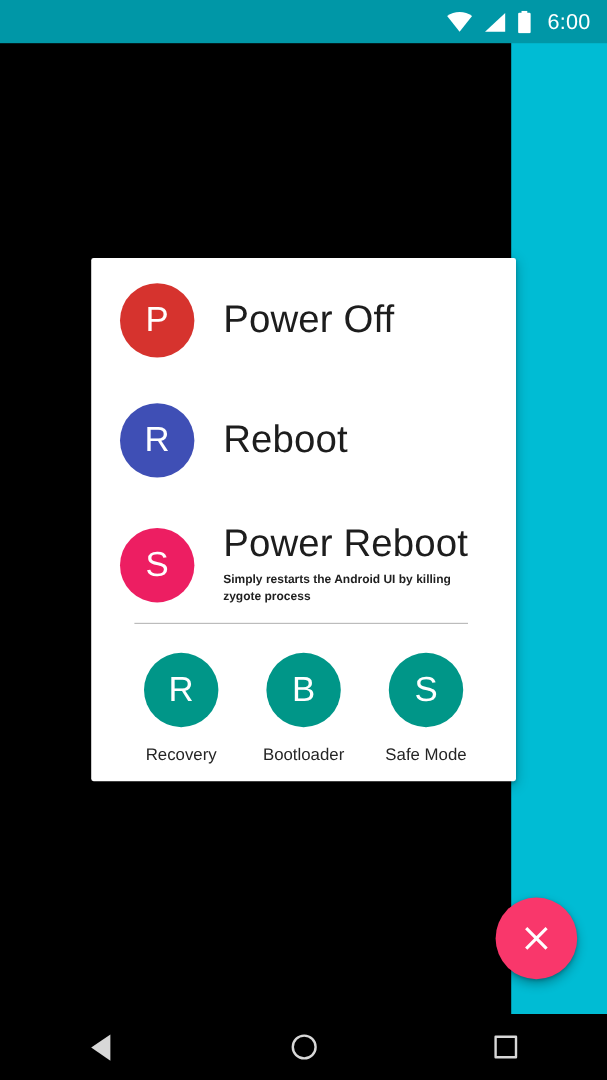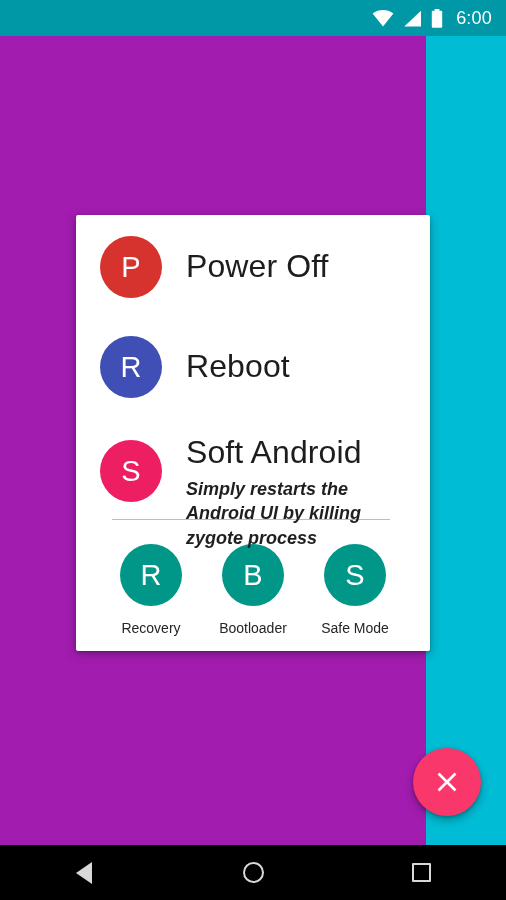--- a/index.html
+++ b/index.html
@@ -5,21 +5,21 @@
   * { margin:0; padding:0; box-sizing:border-box; }
   html, body {
     width:506px; height:900px;
     background:#00bcd4;
     font-family:"Liberation Sans", sans-serif;
     overflow:hidden;
   }
   #screen {
     position:relative;
     width:426px; height:900px;
-    background:#a21caf;
+    background:#000000;
   }
 
   
   #status-bar {
     position:absolute; top:0; left:0;
     width:506px; height:36px;
     background:#0097a7;
     display:flex; align-items:center; justify-content:flex-end;
     padding-right:14px;
   }
@@ -63,26 +63,25 @@
   .row-text { margin-left:24px; }
   .row-title {
     font-size:32px;
     color:#1d1d1d;
     font-weight:400;
     line-height:1.1;
     letter-spacing:0.1px;
   }
   .row-sub {
     margin-top:7px;
-    font-size:18px;
+    font-size:10px;
     font-weight:bold;
     color:#1f1f1f;
     line-height:1.35;
     max-width:215px;
-    font-style:italic;
   }
   .row-soft { align-items:flex-start; padding-top:18px; height:96px; }
   .row-soft .row-avatar { margin-top:5px; }
 
   
   #divider {
     height:1px;
     background:#bcbcbc;
     margin:6px 40px 0 36px;
   }
@@ -196,21 +195,21 @@
       <div class="row-text">
         <div class="row-title">Reboot</div>
       </div>
     </div>
 
     <div class="action-row row-soft">
       <div class="row-avatar" style="background:#ed1e62;">
         <span>S</span>
       </div>
       <div class="row-text">
-        <div class="row-title">Soft Android</div>
+        <div class="row-title">Power Reboot</div>
         <div class="row-sub">Simply restarts the Android UI by killing zygote process</div>
       </div>
     </div>
 
     <div id="divider"></div>
 
     <div id="quick-actions">
 
       <div class="qa-item">
         <div class="qa-avatar" style="background:#009688;">

